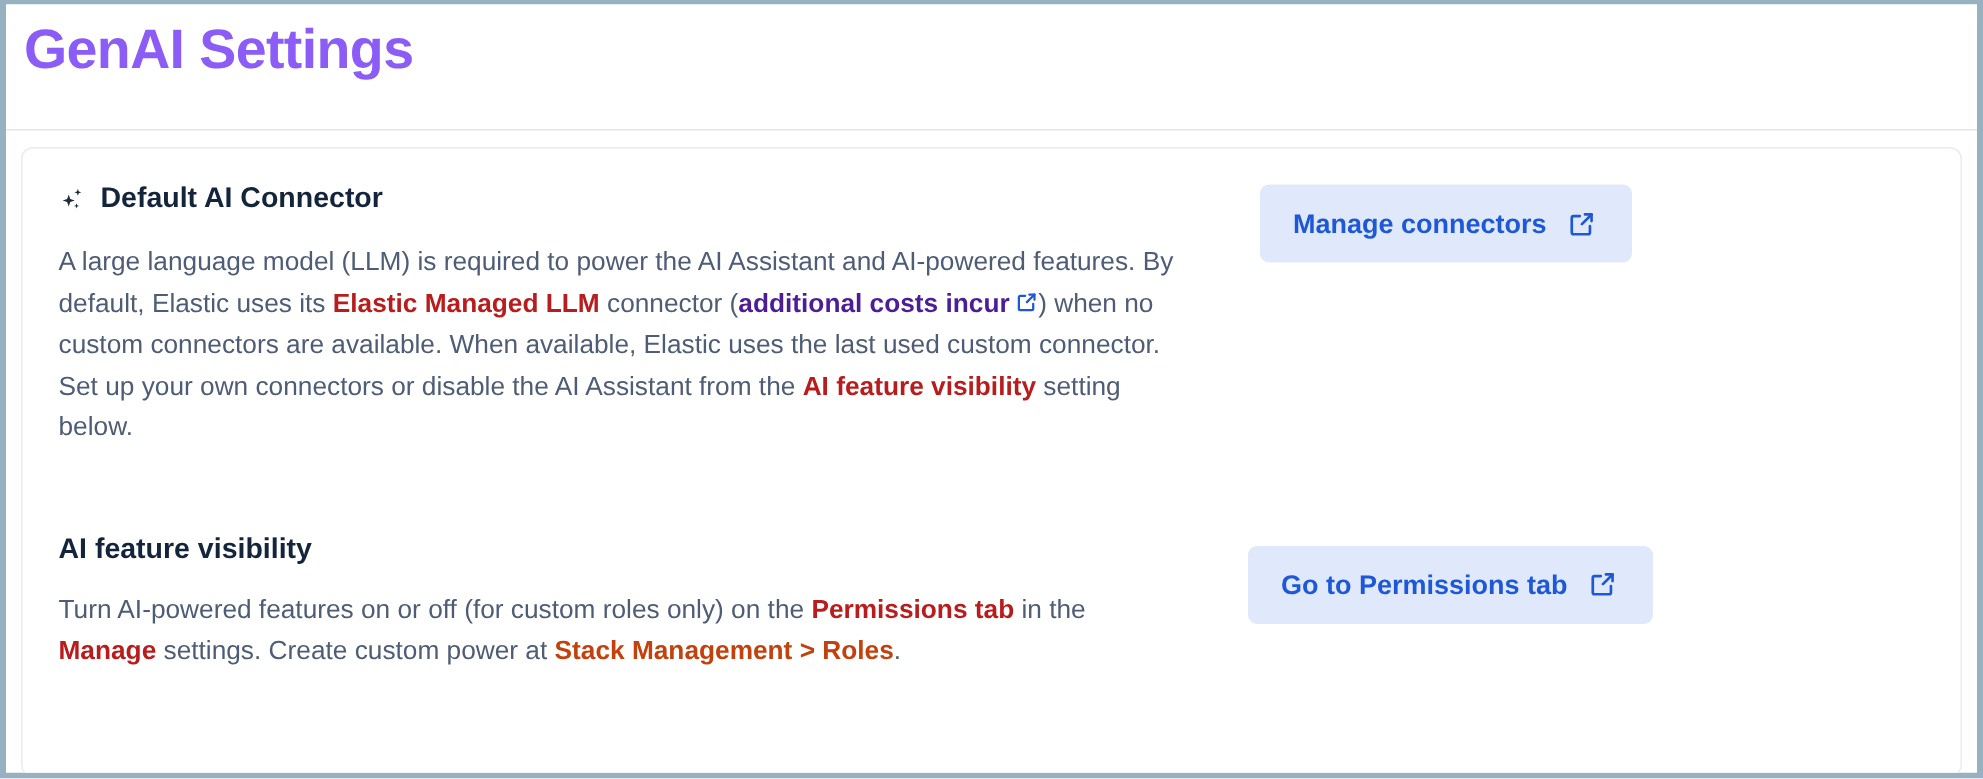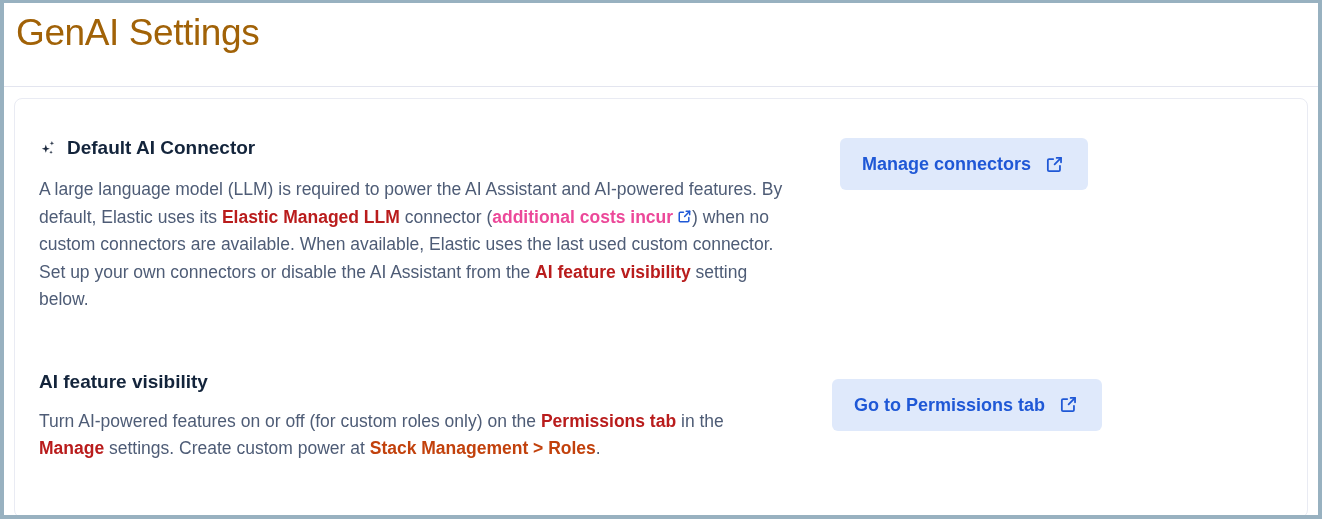--- a/index.html
+++ b/index.html
@@ -28,41 +28,41 @@
     position: absolute;
     left: 0; top: 0; right: 0; bottom: 0;
     background: #ffffff;
     overflow: hidden;
   }
 
   
   .page-title {
     font-size: 37px;
     line-height: 44px;
-    font-weight: 400;
-    color: #a16207;
+    font-weight: 700;
+    color: #8b5cf6;
     letter-spacing: -0.4px;
     padding: 8px 0 0 12px;
   }
 
   .header-divider {
     margin-top: 31px;
     height: 1px;
     background: #e3e5ef;
     width: 100%;
   }
 
   
   .settings-card {
     margin: 11px 10px 0 10px;
     border: 1px solid #e9ebf3;
     border-radius: 8px;
     background: #ffffff;
     height: 420px;
-    padding: 37px 22px 0 24px;
+    padding: 22px 22px 0 24px;
     position: relative;
   }
 
   .section { position: relative; }
 
   .section-row {
     display: flex;
     align-items: flex-start;
     justify-content: flex-start;
   }
@@ -102,21 +102,21 @@
     color: #4e5c76;
     font-weight: 400;
   }
 
   .desc b, .desc strong {
     font-weight: 700;
     color: #b91c1c;
   }
 
   .inline-link {
-    color: #ec4899;
+    color: #4c1d95;
     font-weight: 700;
     text-decoration: none;
     white-space: nowrap;
     cursor: pointer;
   }
 
   .link-plain {
     color: #c2410c;
     font-weight: 700;
     text-decoration: none;

